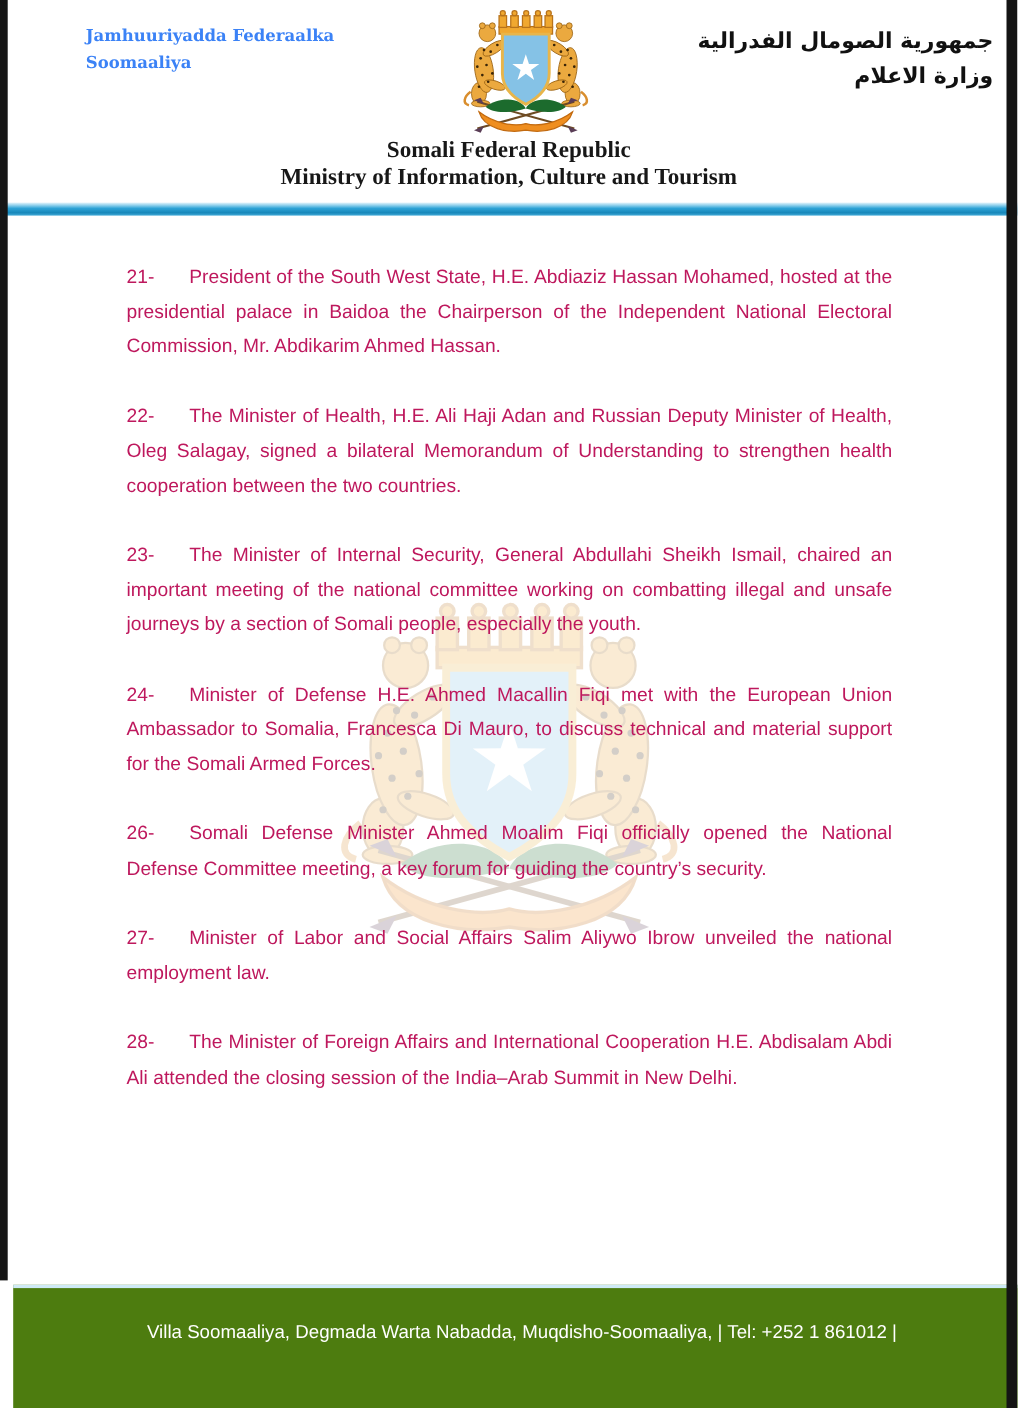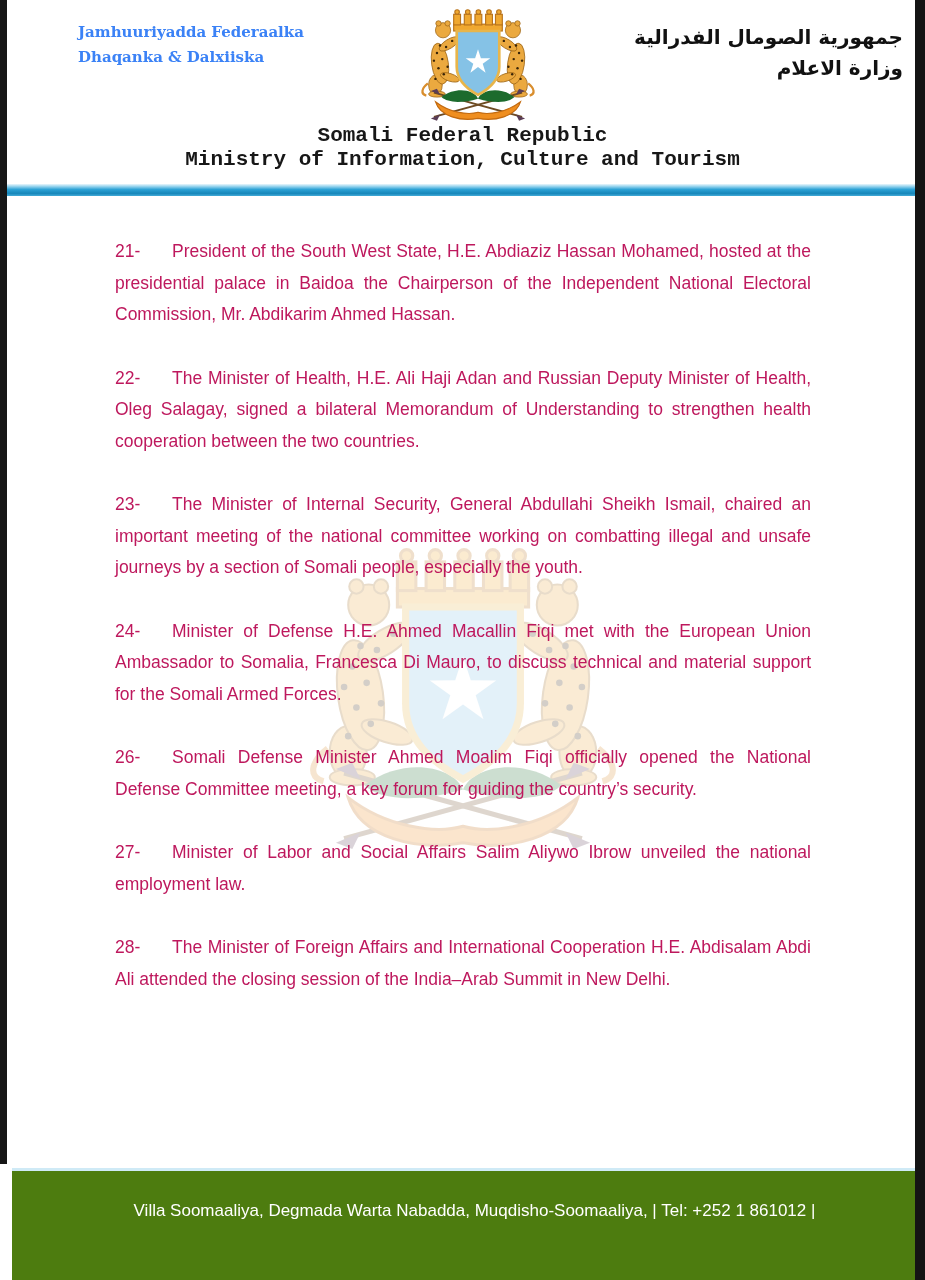--- a/index.html
+++ b/index.html
@@ -33,21 +33,21 @@
     direction: rtl; text-align: right;
     font-family: "DejaVu Sans", sans-serif;
     font-weight: bold; font-size: 20px; line-height: 31px; color: #111;
   }
   .logo {
     position: absolute; left: 402px; top: 4px; width: 152px; height: 130px;
   }
   .title-block {
     position: absolute; left: 0; top: 124px; width: 925px;
     text-align: center;
-    font-family: Liberation Mono, monospace;
+    font-family: Liberation Serif, serif;
     font-weight: bold; font-size: 21px; line-height: 24px; color: #171717;
   }
   .title-block .line { display: block; }
 
   
   .stripe {
     position: absolute; left: 0; top: 184px; width: 925px; height: 12px;
     background: linear-gradient(180deg,
       #eaf7fd 0%, #8fd0ec 22%, #2ea3d6 45%, #1787ba 78%, #43abd8 100%);
     z-index: 5;
@@ -167,21 +167,21 @@
       <polygon points="100,59 103.8,70.7 116.2,70.8 106.2,78 110,89.8 100,82.5 90,89.8 93.8,78 83.8,70.8 96.2,70.7" fill="#ffffff"></polygon>
     </g>
   </defs>
 </svg>
 
 <div class="scan-border-left"></div>
 <div class="scan-border-right"></div>
 
 <div class="somali-block">
   <span class="line" style="display:block">Jamhuuriyadda Federaalka</span>
-  <span class="line" style="display:block">Dhaqanka &amp; Dalxiiska</span>
+  <span class="line" style="display:block">Soomaaliya</span>
 </div>
 
 <svg class="logo" viewBox="0 0 200 170">
   <use href="#coat"></use>
 </svg>
 
 <div class="arabic-block">
   <span style="display:block">جمهورية الصومال الفدرالية</span>
   <span style="display:block">وزارة الاعلام</span>
 </div>

